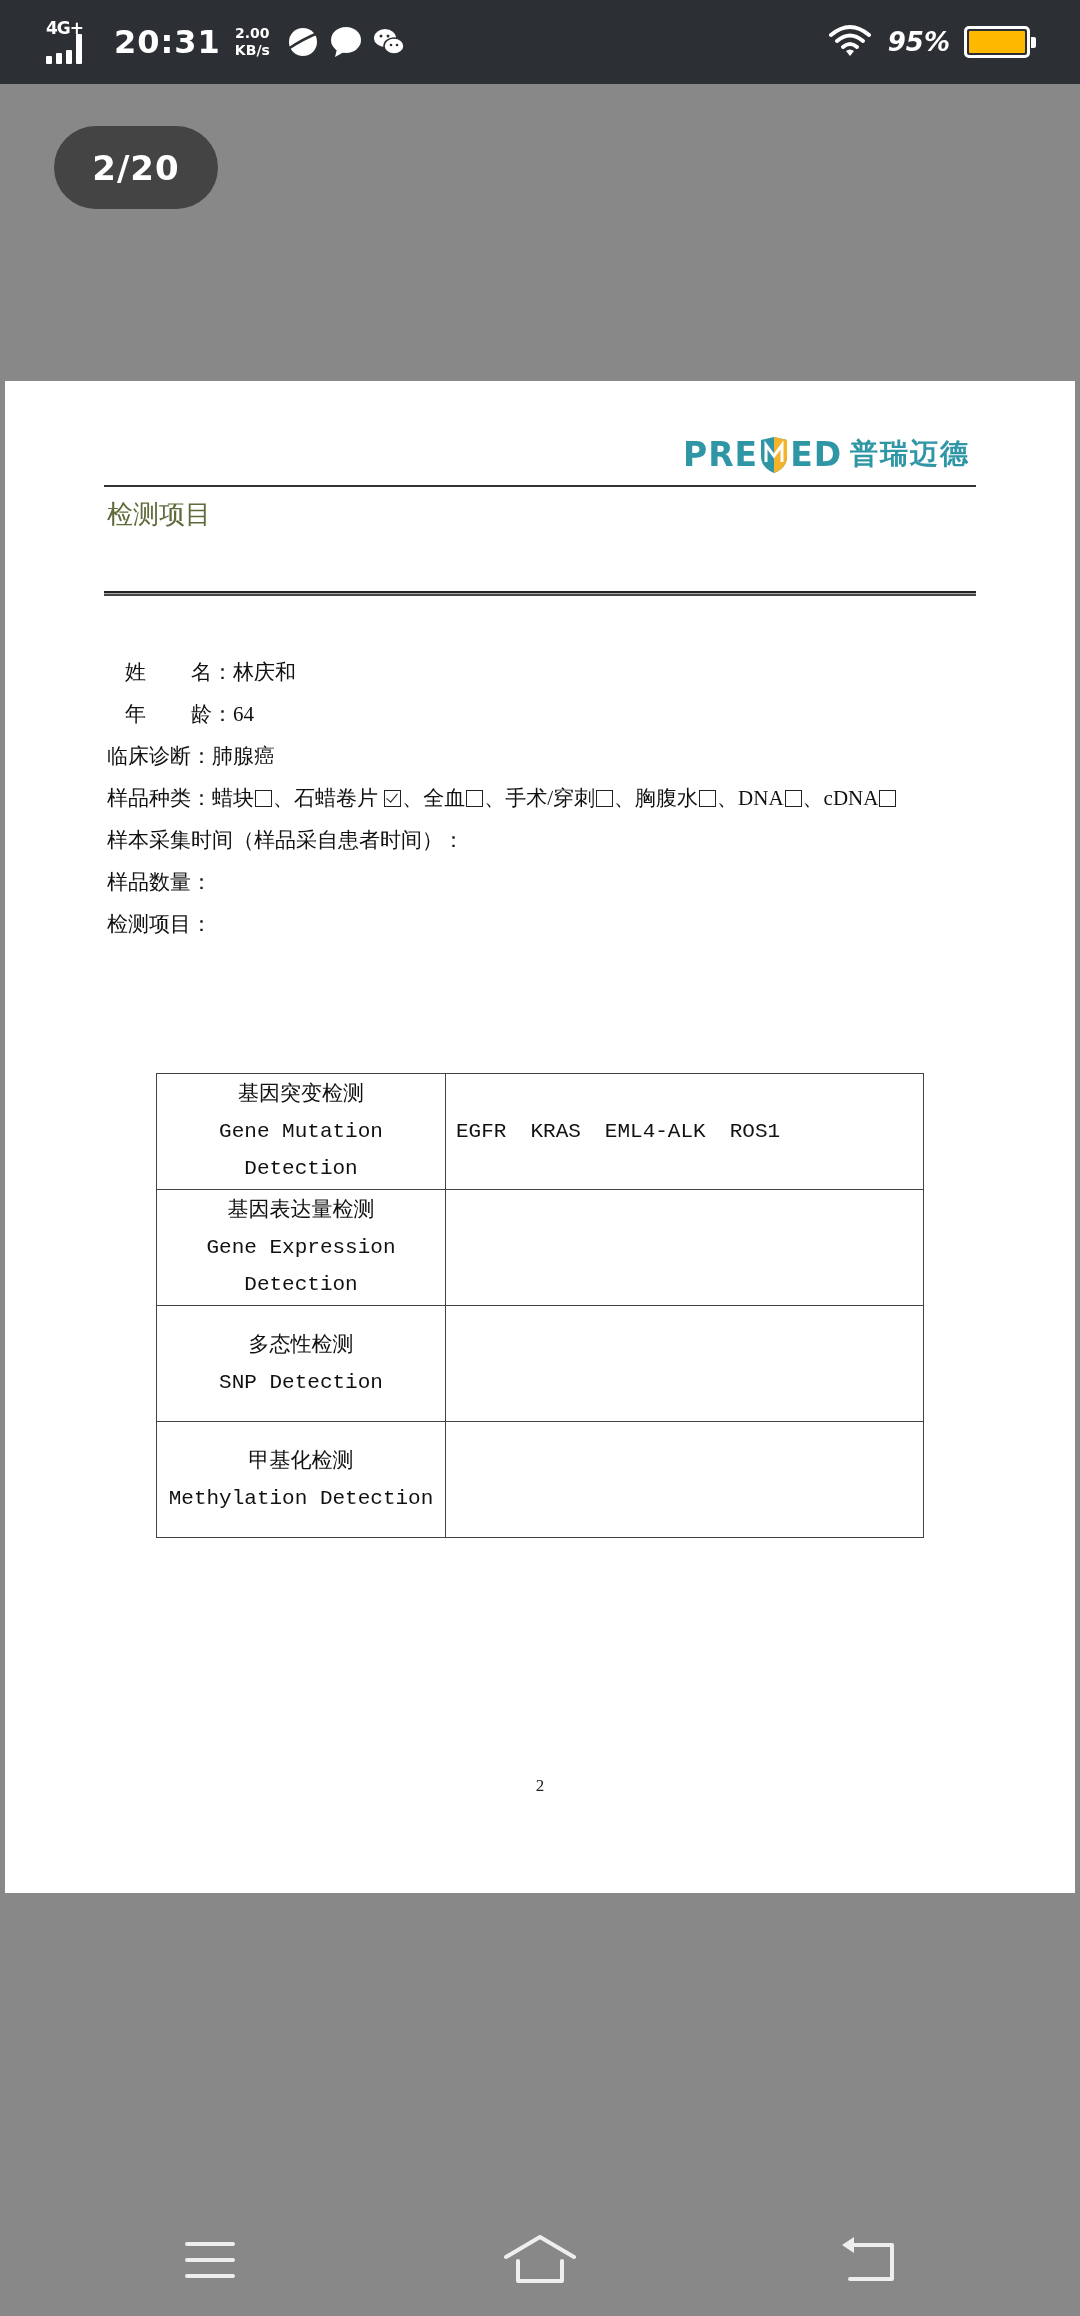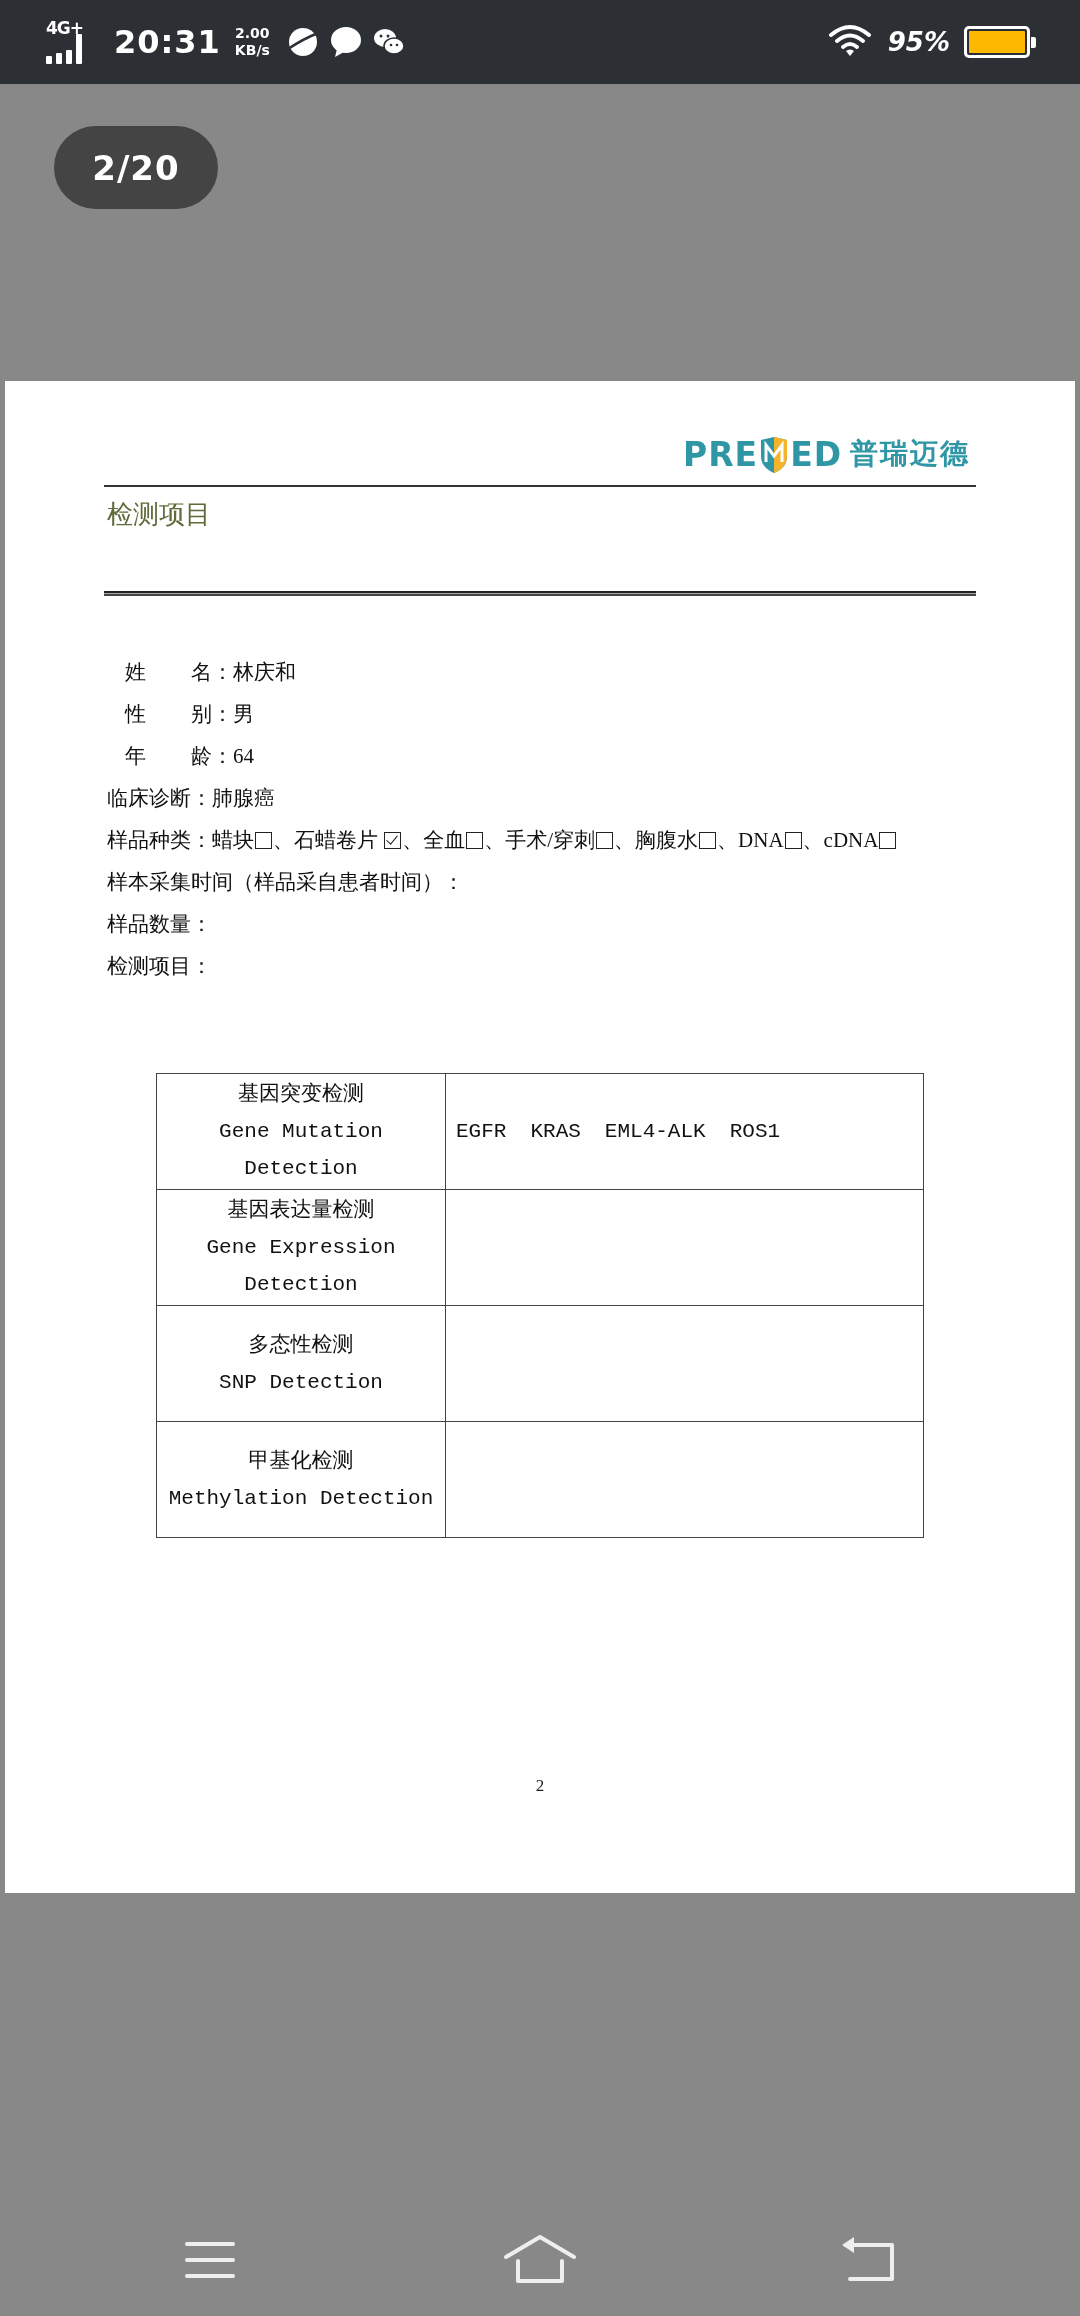--- a/index.html
+++ b/index.html
@@ -133,23 +133,20 @@
   </div>
   <div class="header-rule"></div>
   <div class="section-title">检测项目</div>
   <div class="double-rule"></div>
 
   <div class="info">
     <div class="info-row">
       <span class="lbl-spaced"><span class="c1">姓</span><span>名：</span></span><span>林庆和</span>
     </div>
     <div class="info-row">
-      <span class="lbl-spaced"><span class="c1">性</span><span>别：</span></span><span>男</span>
-    </div>
-    <div class="info-row">
       <span class="lbl-spaced"><span class="c1">年</span><span>龄：</span></span><span>64</span>
     </div>
     <div class="info-row">
       <span>临床诊断：</span><span>肺腺癌</span>
     </div>
     <div class="info-row">
       <span>样品种类：</span><span id="sample-options"><span>蜡块</span><span class="chk"></span><span>、</span><span>石蜡卷片 </span><span class="chk checked"></span><span>、</span><span>全血</span><span class="chk"></span><span>、</span><span>手术/穿刺</span><span class="chk"></span><span>、</span><span>胸腹水</span><span class="chk"></span><span>、</span><span>DNA</span><span class="chk"></span><span>、</span><span>cDNA</span><span class="chk"></span><span></span></span>
     </div>
     <div class="info-row">
       <span>样本采集时间（样品采自患者时间）：</span>

